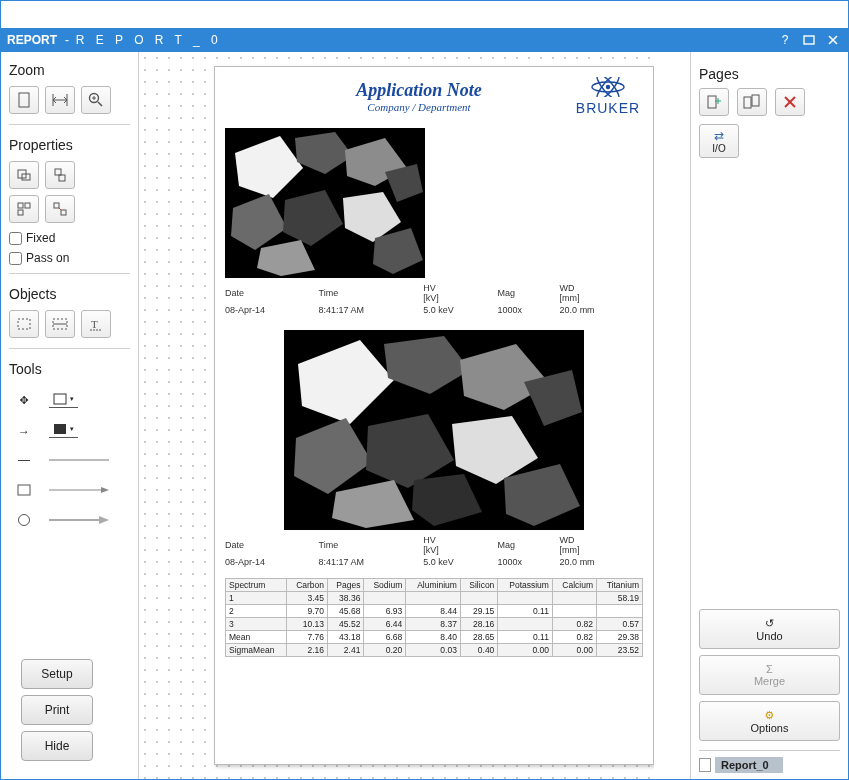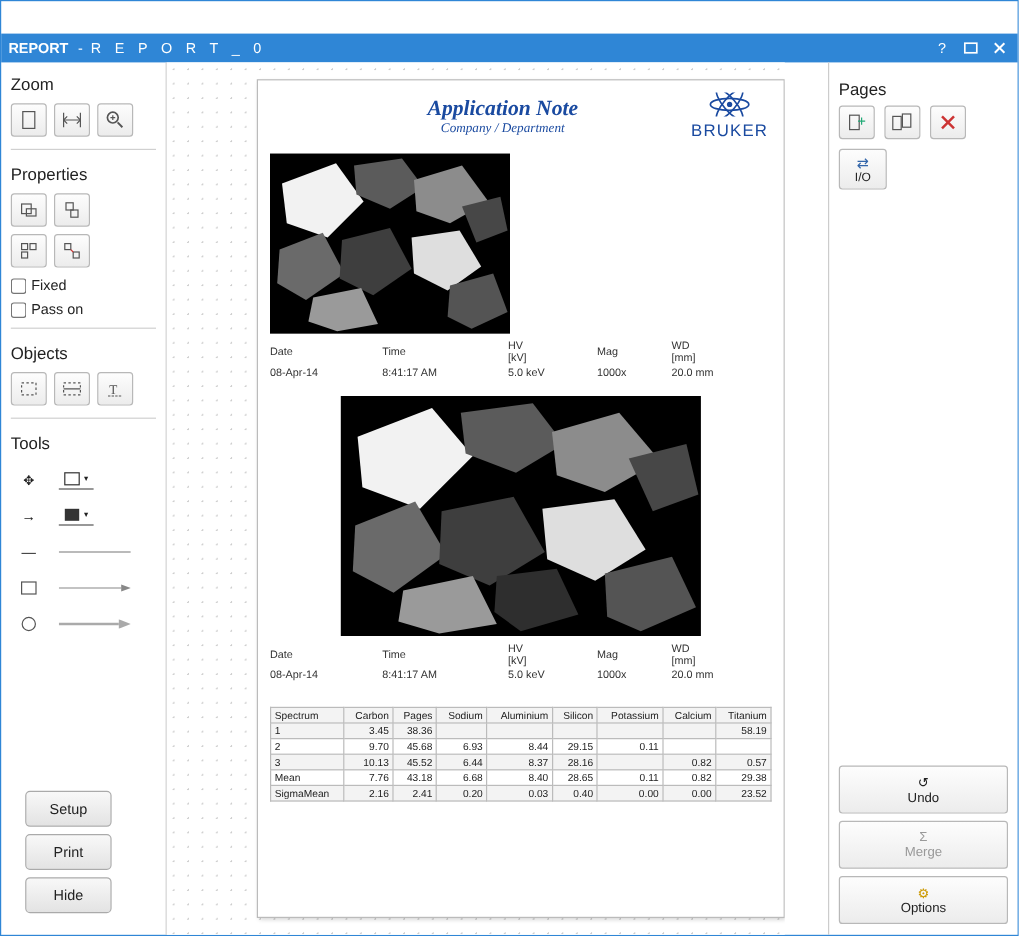--- a/index.html
+++ b/index.html
@@ -113,21 +113,21 @@
   .sem-img {
     background:#000;
     position:relative;
     overflow:hidden;
   }
   .sem-img.small { width:200px; height:150px; margin:12px 0 2px 0;}
   .sem-img.large { width:300px; height:200px; margin:12px auto 2px auto;}
   .info-table { border-collapse:collapse; font-size:9px; color:#333; margin:2px 0;}
   .info-table th, .info-table td { padding:1px 6px 1px 0; text-align:left; font-weight:normal;}
   .info-table th { font-weight:normal;}
-  .spectrum-table { border-collapse:collapse; width:100%; font-size:8.5px; margin-top:19px;}
+  .spectrum-table { border-collapse:collapse; width:100%; font-size:8.5px; margin-top:8px;}
   .spectrum-table th, .spectrum-table td { border:1px solid #bbb; padding:1px 3px; text-align:right; }
   .spectrum-table th { background:#f3f3f3; font-weight:normal;}
   .spectrum-table td:first-child, .spectrum-table th:first-child { text-align:left;}
   .spectrum-table tr:nth-child(odd) td { background:#f3f3f3;}
   
   .right-panel {
     width: 158px;
     border-left: 1px solid #ccc;
     display:flex; flex-direction:column;
     padding: 6px 8px;
@@ -559,16 +559,20 @@
           <span>Undo</span>
         </div>
         <div class="rb-btn disabled">
           <span>Σ</span>
           <span>Merge</span>
         </div>
         <div class="rb-btn">
           <span style="color:#c90;">⚙</span>
           <span>Options</span>
         </div>
+        <div class="doc-tab">
+          <div class="doc-ico"></div>
+          <div class="tab"><span>Report_0</span></div>
+        </div>
       </div>
     </div>
   </div>
 </div>
 
 </body></html>

